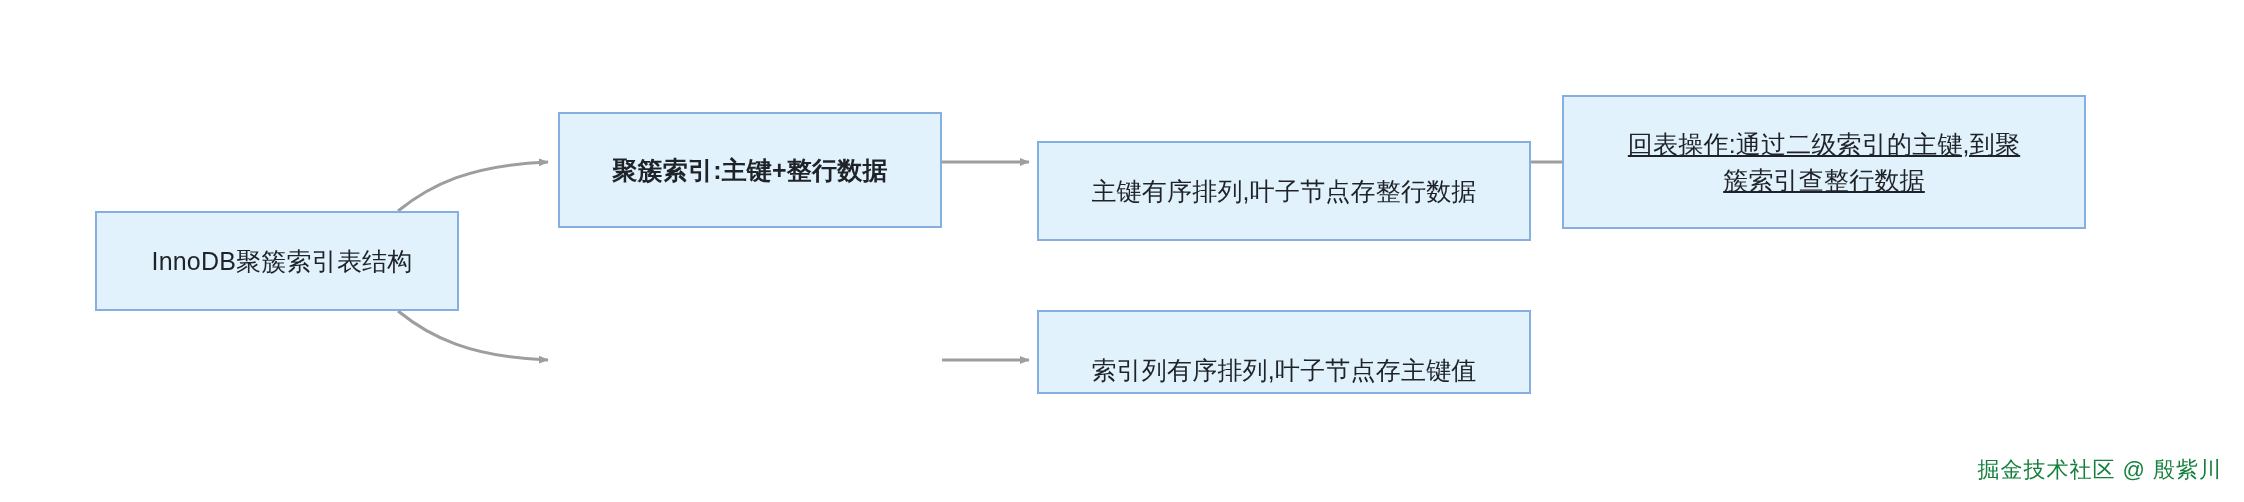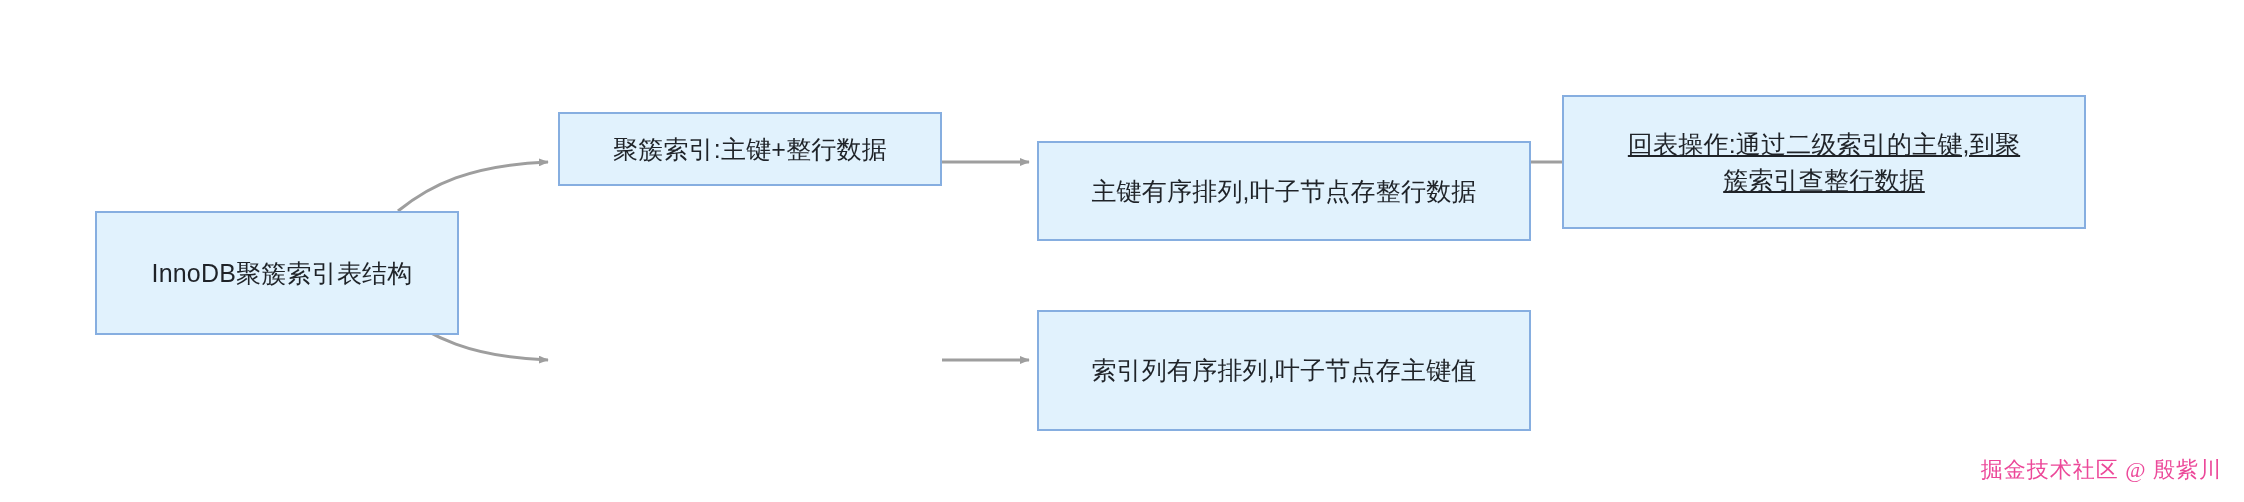--- a/index.html
+++ b/index.html
@@ -40,37 +40,37 @@
     line-height: 1.45;
     letter-spacing: 0.2px;
     padding: 4px 14px;
     z-index: 2;
   }
   .node-label {
     display: block;
     white-space: pre-line;
   }
   
-  #node-root      { left: 95px;  top: 211px; width: 364px; height: 124px; padding-left: 24px; }
-  #node-clustered { left: 558px; top: 112px; width: 384px; height: 74px; }
+  #node-root      { left: 95px;  top: 211px; width: 364px; height: 100px; padding-left: 24px; }
+  #node-clustered { left: 558px; top: 112px; width: 384px; height: 116px; font-weight: bold; }
   #node-primary   { left: 1037px;top: 112px; width: 494px; height: 100px; margin-top: 29px; }
   #node-lookup    { left: 1562px;top: 95px;  width: 524px; height: 134px; text-decoration: underline; }
   #node-secondary { left: 558px; top: 310px; width: 384px; height: 100px; }
-  #node-seclist   { left: 1037px;top: 310px; width: 494px; height: 121px; }
+  #node-seclist   { left: 1037px;top: 310px; width: 494px; height: 84px; align-items: flex-end; }
 
   .watermark {
     position: absolute;
     right: 22px;
     bottom: 17px;
     font-size: 22px;
-    color: #ec4899;
+    color: #15803d;
     letter-spacing: 1px;
     white-space: nowrap;
     z-index: 3;
-    font-family: Liberation Serif, serif;
+    font-family: Liberation Sans, sans-serif;
   }
 </style>
 </head>
 <body>
 
 <div id="canvas">
 
   <svg id="edge-layer" viewBox="0 0 2244 502" width="2244" height="502" xmlns="http://www.w3.org/2000/svg">
     <defs>
       <marker id="arrowhead" markerWidth="10" markerHeight="8" refX="9.2" refY="4" orient="auto" markerUnits="userSpaceOnUse">

